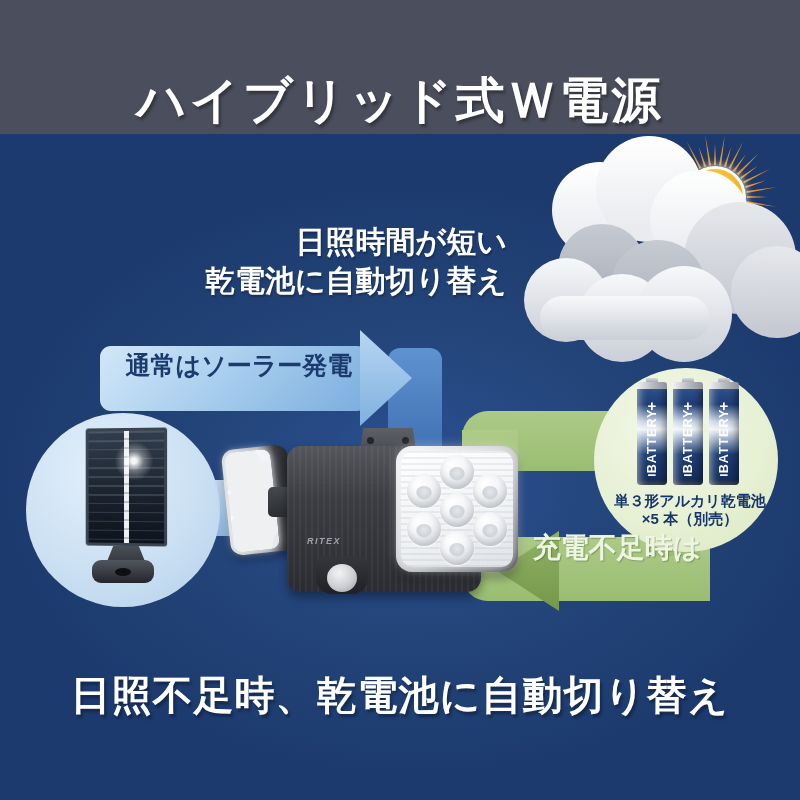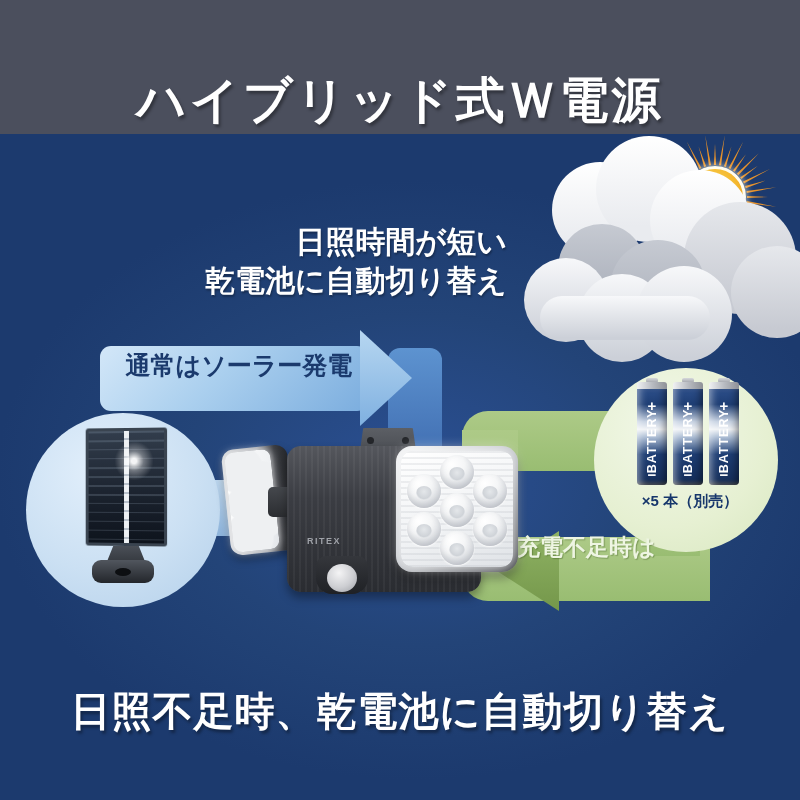--- a/index.html
+++ b/index.html
@@ -21,21 +21,21 @@
     background:radial-gradient(circle at 42% 38%, #fad75b 0%, #f4b82f 55%, #ea9218 100%);
     border:3px solid #fffdf0;box-shadow:0 0 8px rgba(255,250,220,.9);}
   .cloud{position:absolute;border-radius:50%;}
   .c-white{background:linear-gradient(180deg,#ffffff 0%,#e9ebef 85%);}
   .c-gray1{background:linear-gradient(180deg,#e6e8ec 0%,#c7cad2 90%);}
   .c-gray2{background:linear-gradient(180deg,#c6cad2 0%,#a9aeb9 90%);}
   .c-front{background:linear-gradient(180deg,#f7f8fa 0%,#ccd0d8 95%);}
   
   .weather-text{position:absolute;left:200px;top:222px;width:307px;text-align:right;z-index:6;
     color:#fff;font-weight:bold;font-size:30px;line-height:39px;text-shadow:1px 2px 2px rgba(0,0,0,.3);}
-  .footer-text{position:absolute;left:0;top:684px;width:800px;text-align:center;z-index:6;
+  .footer-text{position:absolute;left:0;top:668px;width:800px;text-align:center;z-index:6;
     color:#fff;font-weight:bold;font-size:40px;letter-spacing:1px;text-shadow:2px 3px 3px rgba(0,0,0,.35);}
   
   .solar-band-v{position:absolute;left:388px;top:348px;width:54px;height:116px;border-radius:12px;
     background:linear-gradient(180deg,#5d93d0 0%,#3f6cb0 100%);z-index:2;}
   .solar-band-h{position:absolute;left:185px;top:480px;width:140px;height:56px;border-radius:8px;
     background:linear-gradient(180deg,#bcd6ee 0%,#8db3da 100%);z-index:2;}
   .solar-arrow-body{position:absolute;left:100px;top:346px;width:268px;height:65px;border-radius:11px;
     background:linear-gradient(135deg,#d3e7f8 0%,#aacfee 45%,#7badde 100%);z-index:4;}
   .solar-arrow-head{position:absolute;left:360px;top:330px;width:52px;height:96px;z-index:4;
     clip-path:polygon(0 0,100% 50%,0 100%);
@@ -64,22 +64,22 @@
     border-radius:50%;background:#0d0f12;}
   
   .green{background:linear-gradient(180deg,#adca87 0%,#99bd72 100%);}
   .g-top{position:absolute;left:462px;top:411px;width:233px;height:60px;border-top-left-radius:26px;z-index:2;}
   .g-left{position:absolute;left:462px;top:430px;width:56px;height:150px;z-index:2;}
   .g-bottom{position:absolute;left:462px;top:537px;width:248px;height:64px;border-bottom-left-radius:26px;z-index:2;}
   .g-link{position:absolute;left:648px;top:500px;width:52px;height:56px;z-index:2;}
   .g-head{position:absolute;left:497px;top:531px;width:62px;height:80px;z-index:3;
     clip-path:polygon(0 50%,100% 0,100% 100%);
     background:linear-gradient(180deg,#8fb264 0%,#74974a 100%);}
-  .g-text{position:absolute;left:517px;top:535px;width:200px;z-index:4;text-align:left;
-    color:#eef5e2;font-weight:bold;font-size:23px;line-height:25px;text-shadow:1px 1px 1px rgba(60,90,30,.4);}
+  .g-text{position:absolute;left:517px;top:535px;width:200px;z-index:4;text-align:center;
+    color:#eef5e2;font-weight:bold;font-size:28px;line-height:25px;text-shadow:1px 1px 1px rgba(60,90,30,.4);}
   
   .bat-circle{position:absolute;left:594px;top:368px;width:184px;height:184px;border-radius:50%;z-index:3;
     background:radial-gradient(circle at 40% 32%,#f2f8e9 0%,#e6f0d2 60%,#d8e7c0 100%);}
   .battery{position:absolute;top:378px;width:30px;height:112px;z-index:4;}
   .bat-btn{position:absolute;left:9px;top:0;width:12px;height:5px;border-radius:2px;
     background:linear-gradient(180deg,#d6d8dc,#9ea1a7);}
   .bat-cap{position:absolute;left:0;top:4px;width:30px;height:7px;border-radius:3px 3px 0 0;
     background:linear-gradient(90deg,#f0f1f3,#b9bcc2 50%,#8e9197);}
   .bat-body{position:absolute;left:0;top:11px;width:30px;height:96px;border-radius:0 0 4px 4px;
     background:linear-gradient(180deg,#2d4f8b 0%,#1e3e74 16%,#c9d4e4 34%,#f2f4f7 42%,#aebfd6 50%,#1e3e74 68%,#152f5c 94%,#3a3f49 100%);
@@ -94,21 +94,21 @@
   .bracket{position:absolute;left:357px;top:428px;width:62px;height:44px;z-index:5;
     clip-path:polygon(10% 0,90% 0,100% 100%,0 100%);border-radius:8px;
     background:linear-gradient(180deg,#5c5f65 0%,#3d4045 100%);}
   .bracket i{position:absolute;top:9px;width:7px;height:7px;border-radius:50%;background:#24262a;}
   .body-main{position:absolute;left:287px;top:446px;width:194px;height:146px;border-radius:14px;z-index:5;
     background:
       repeating-linear-gradient(90deg, rgba(255,255,255,.045) 0 2px, transparent 2px 6px),
       linear-gradient(180deg,#55575d 0%,#3b3d43 35%,#2a2c31 100%);
     box-shadow:0 6px 10px rgba(0,0,0,.35);}
   .brand{position:absolute;left:20px;bottom:46px;color:#9fa2a8;font-size:9px;font-weight:bold;
-    letter-spacing:1.5px;text-align:right;}
+    font-style:italic;letter-spacing:1.5px;text-align:right;}
   .sensor-house{position:absolute;left:316px;top:556px;width:52px;height:38px;z-index:6;
     border-radius:10px 10px 16px 16px;background:linear-gradient(180deg,#35373c,#1f2125);}
   .sensor-dome{position:absolute;left:327px;top:564px;width:30px;height:28px;border-radius:50%;z-index:7;
     background:radial-gradient(circle at 40% 32%,#f4f4f5 0%,#cdced2 55%,#9b9da3 100%);}
   .head-left{position:absolute;left:226px;top:447px;width:66px;height:106px;z-index:5;
     transform:rotate(-6deg);border-radius:12px;
     background:linear-gradient(90deg,#d6d8db 0%,#9fa2a8 55%,#3a3c41 80%,#26282c 100%);
     box-shadow:0 5px 8px rgba(0,0,0,.35);}
   .head-left .face{position:absolute;left:3px;top:3px;width:46px;height:100px;border-radius:9px;
     background:
@@ -252,20 +252,21 @@
   <div class="battery" style="left:709px;">
     <div class="bat-btn"></div>
     <div class="bat-cap"></div>
     <div class="bat-body">
       <span class="bat-plus">+</span>
       <span class="bat-label">BATTERY</span>
       <span class="bat-minus">−</span>
     </div>
   </div>
   <div class="bat-caption">
+    <div>単３形アルカリ乾電池</div>
     <div>×5 本（別売）</div>
   </div>
 
   <div class="bracket">
     <i style="left:10px;"></i>
     <i style="right:10px;"></i>
   </div>
   <div class="head-left">
     <div class="face"></div>
   </div>

